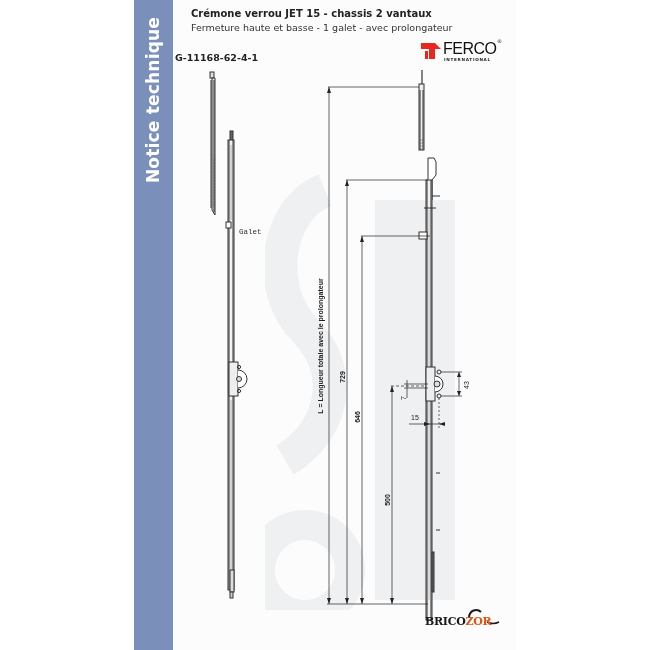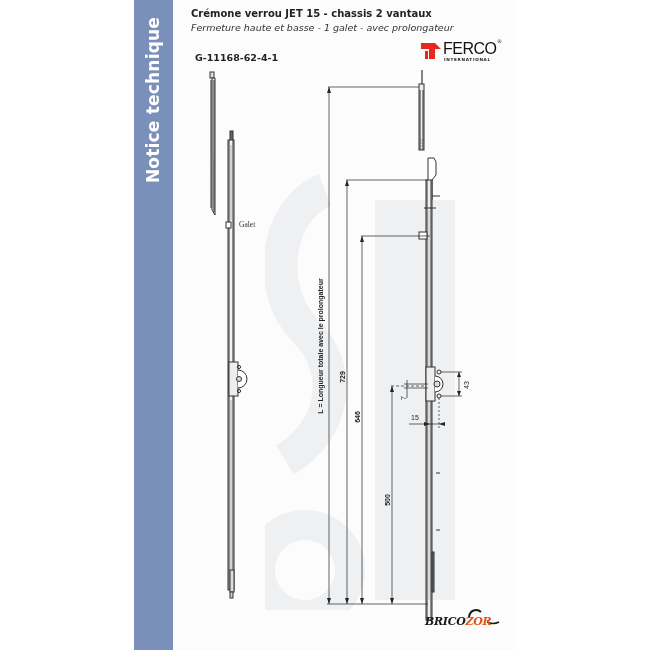--- a/index.html
+++ b/index.html
@@ -15,41 +15,41 @@
       background: #7b8fbb;
     }
     .sidebar-title {
       position: absolute; left: 153px; top: 100px;
       transform: translate(-50%, -50%) rotate(-90deg);
       white-space: nowrap; color: #ffffff; font-weight: bold; font-size: 17px;
       letter-spacing: 0.2px;
     }
 
     .title { position: absolute; left: 191px; top: 8px; font-size: 10px; font-weight: bold; color: #222; }
-    .subtitle { position: absolute; left: 191px; top: 22px; font-size: 9.5px; color: #333; font-style: italic; }
-    .reference { position: absolute; left: 195px; top: 52px; font-size: 9.5px; font-weight: bold; color: #222; }
+    .subtitle { position: absolute; left: 191px; top: 22px; font-size: 9.5px; color: #333; }
+    .reference { position: absolute; left: 175px; top: 52px; font-size: 9.5px; font-weight: bold; color: #222; }
 
     .ferco { position: absolute; left: 421px; top: 40px; width: 84px; height: 26px; }
     .ferco-mark { position: absolute; left: 0; top: 3px; }
     .ferco-name { position: absolute; left: 22px; top: 0; font-family: "Liberation Sans", sans-serif; font-size: 16px; font-weight: normal; letter-spacing: -0.5px; color: #111; }
     .ferco-sub { position: absolute; left: 23px; top: 17px; font-size: 4.2px; font-weight: bold; letter-spacing: 0.7px; color: #222; }
 
     .watermark {
       position: absolute; left: 265px; top: 170px; width: 210px; height: 440px;
       opacity: 0.08; pointer-events: none;
     }
 
     .drawing { position: absolute; left: 0; top: 0; width: 650px; height: 650px; }
 
-    .galet-label { position: absolute; left: 239px; top: 220px; font-size: 7.5px; color: #333; font-family: Liberation Serif, serif; }
+    .galet-label { position: absolute; left: 239px; top: 228px; font-size: 7.5px; color: #333; font-family: Liberation Mono, monospace; }
 
     .dim-text { position: absolute; font-size: 7px; font-weight: bold; color: #222; font-family: "Liberation Sans", sans-serif; white-space: nowrap; }
     .rot { transform: translate(-50%, -50%) rotate(-90deg); }
 
-    .bricozor { position: absolute; left: 425px; top: 606px; width: 76px; height: 26px; font-style: italic; }
+    .bricozor { position: absolute; left: 425px; top: 606px; width: 76px; height: 26px; }
     .bricozor-text { position: absolute; left: 0; top: 9px; font-family: "DejaVu Serif", serif; font-size: 11px; font-weight: bold; letter-spacing: -0.3px; }
     .bricozor-text .b1 { color: #1a1a1a; }
     .bricozor-text .b2 { color: #e05516; }
   </style>
 </head>
 <body>
 
 <div class="page"></div>
 
 <div class="sidebar"></div>

